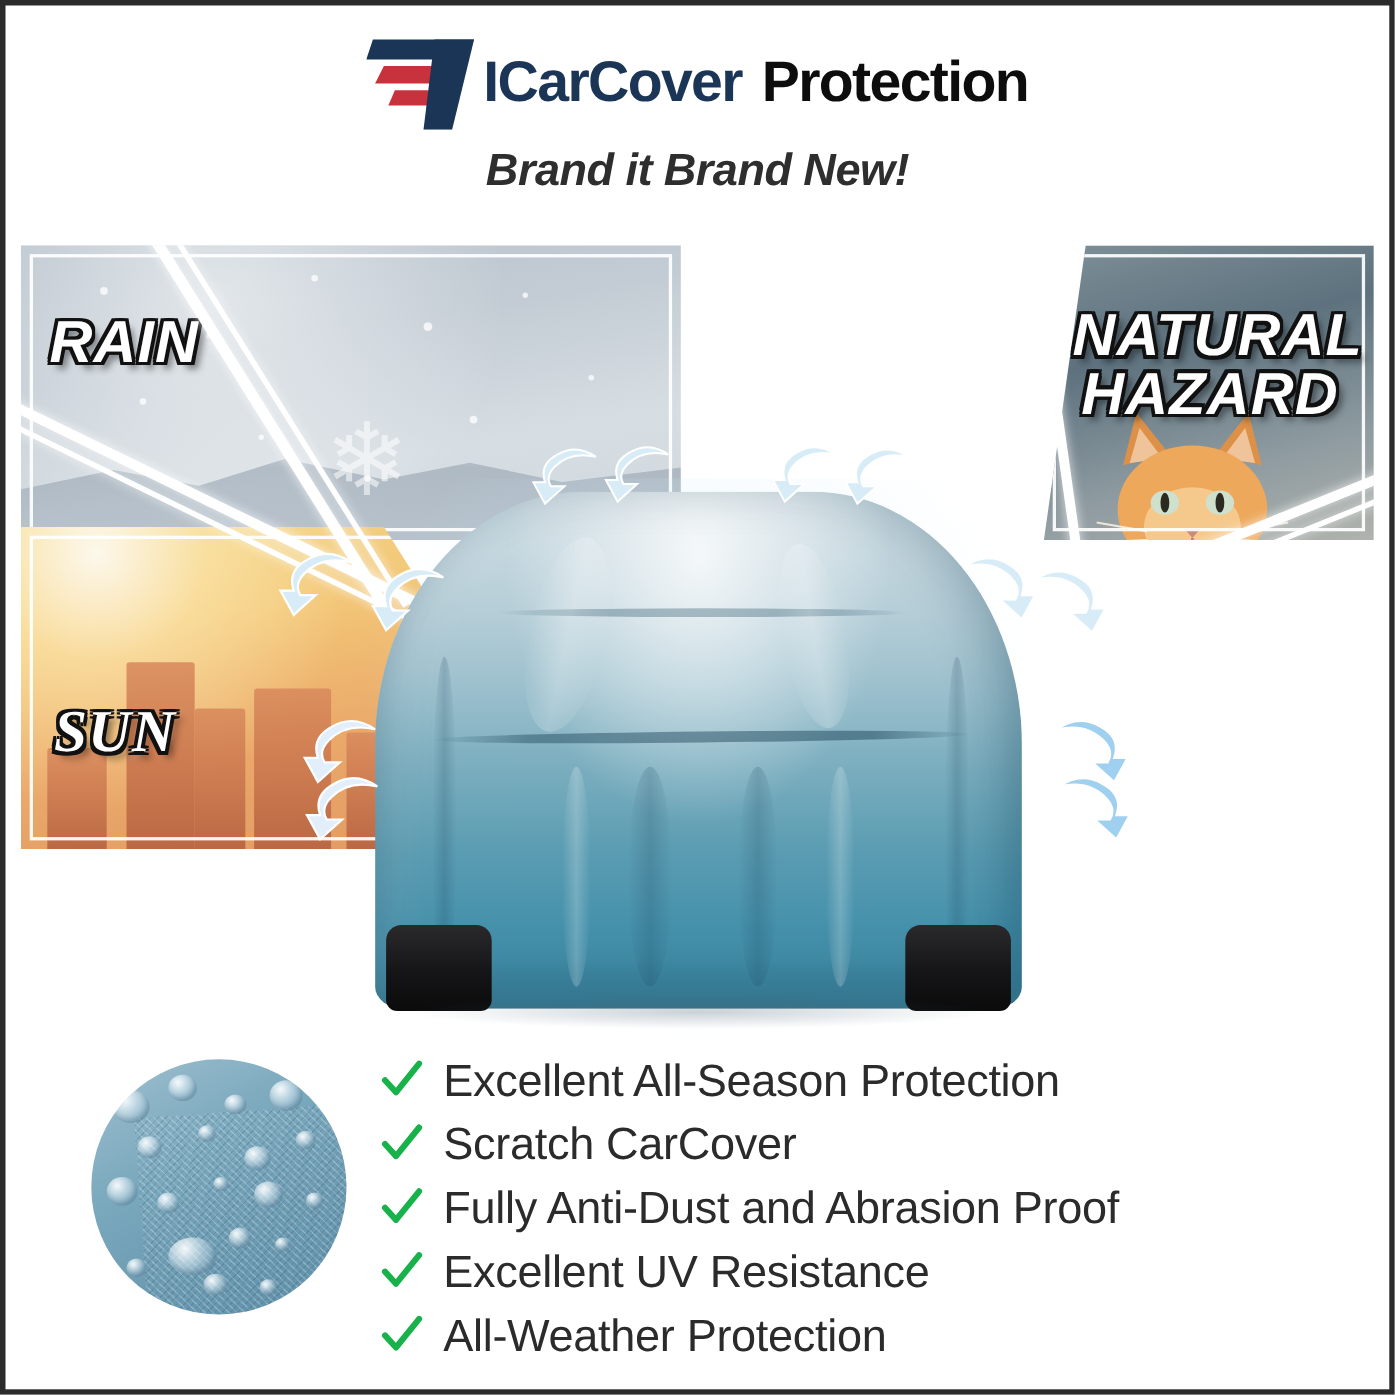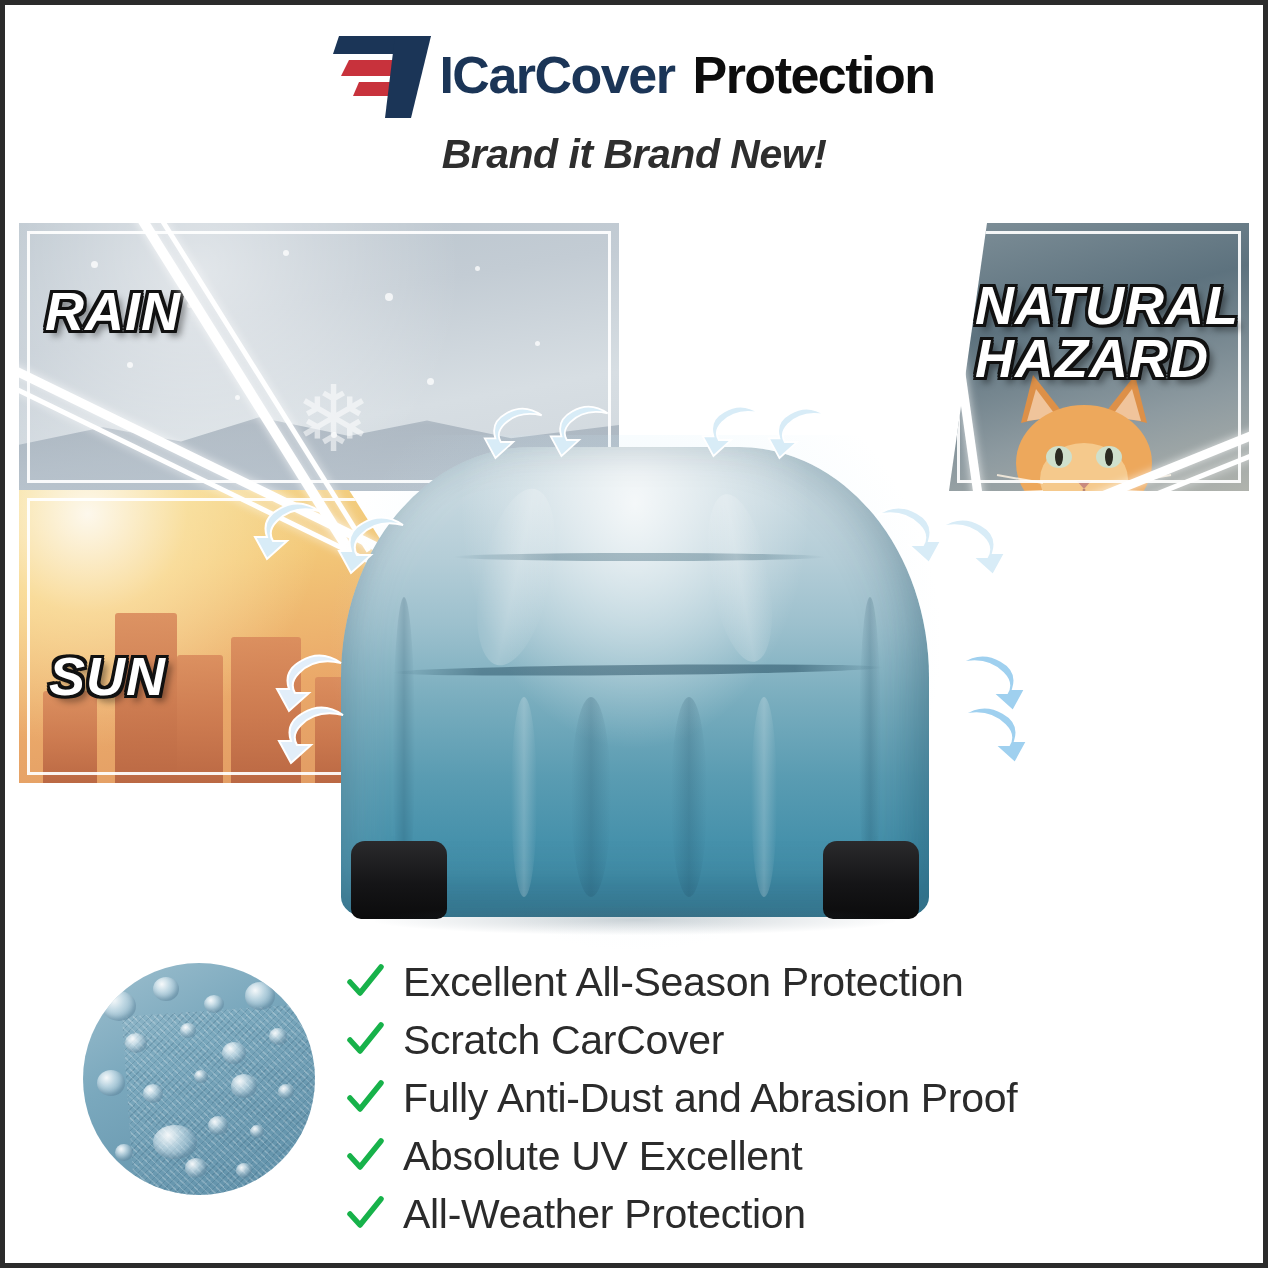--- a/index.html
+++ b/index.html
@@ -162,22 +162,23 @@
   #panel-hazard {
     top: 0; left: 930px; width: 300px; height: 268px;
     clip-path: polygon(38px 0, 300px 0, 300px 268px, 0 268px);
   }
   #panel-hazard .panel-bg {
     background: linear-gradient(165deg, #7e8f98 0%, #5d727e 35%, #8d9aa0 70%, #b0b3ad 100%);
   }
 
   
   #panel-sun {
-    top: 215px; left: 0; width: 430px; height: 345px;
+    top: 204px; left: 0; width: 430px; height: 345px;
     clip-path: polygon(0 52px, 330px 52px, 430px 210px, 430px 345px, 0 345px);
+    font-family: Liberation Serif, serif;
   }
   #panel-sun .panel-bg {
     background:
       radial-gradient(circle at 16% 22%, rgba(255,255,255,0.85) 0%, rgba(255,240,190,0.5) 22%, transparent 52%),
       linear-gradient(170deg, #f0d98c 0%, #f3c878 38%, #eaa869 70%, #e09a63 100%);
   }
   .mesa {
     position: absolute;
     background: linear-gradient(180deg, #d98a5c 0%, #c8744c 55%, #b5613f 100%);
     opacity: 0.88;
@@ -397,21 +398,21 @@
         <ellipse cx="105" cy="108" rx="44" ry="36" fill="#f5c98c"></ellipse>
         <ellipse cx="80" cy="86" rx="13" ry="11" fill="#cfe0cc"></ellipse>
         <ellipse cx="130" cy="86" rx="13" ry="11" fill="#cfe0cc"></ellipse>
         <ellipse cx="80" cy="86" rx="4" ry="9" fill="#2b2b22"></ellipse>
         <ellipse cx="130" cy="86" rx="4" ry="9" fill="#2b2b22"></ellipse>
         <path d="M98 110 L112 110 L105 118 Z" fill="#c98a7e"></path>
         <path d="M105 118 L105 126 M105 126 Q94 134 84 130 M105 126 Q116 134 126 130" stroke="#b9836f" stroke-width="2.5" fill="none"></path>
         <path d="M64 112 L18 104 M64 120 L20 122 M146 112 L192 104 M146 120 L190 122" stroke="#fdf2e2" stroke-width="2" opacity="0.85"></path>
       </svg>
       <div class="panel-inner-frame"></div>
-      <div class="panel-label" style="left:26px;top:56px;text-align:left;width:250px;">NATURAL
+      <div class="panel-label" style="left:26px;top:56px;text-align:center;width:250px;">NATURAL
 HAZARD</div>
     </div>
 
     <div class="panel" id="panel-sun">
       <div class="panel-bg"></div>
       <span class="mesa" style="left:96px;bottom:0;width:62px;height:170px;"></span>
       <span class="mesa" style="left:158px;bottom:0;width:46px;height:128px;"></span>
       <span class="mesa" style="left:24px;bottom:0;width:54px;height:92px;"></span>
       <span class="mesa" style="left:212px;bottom:0;width:70px;height:146px;"></span>
       <span class="mesa" style="left:296px;bottom:0;width:50px;height:106px;"></span>
@@ -562,21 +563,21 @@
           </svg>
       </span>
       <span class="feature-text">Fully Anti-Dust and Abrasion Proof</span>
     </div>
     <div class="feature-row">
       <span class="check-icon">
         <svg viewBox="0 0 40 40">
             <path d="M5 20 L15 31 L36 5" stroke="#17b24a" stroke-width="5.5" fill="none" stroke-linecap="round" stroke-linejoin="round"></path>
           </svg>
       </span>
-      <span class="feature-text">Absolute UV Excellent</span>
+      <span class="feature-text">Excellent UV Resistance</span>
     </div>
     <div class="feature-row">
       <span class="check-icon">
         <svg viewBox="0 0 40 40">
             <path d="M5 20 L15 31 L36 5" stroke="#17b24a" stroke-width="5.5" fill="none" stroke-linecap="round" stroke-linejoin="round"></path>
           </svg>
       </span>
       <span class="feature-text">All-Weather Protection</span>
     </div>
   </div>

